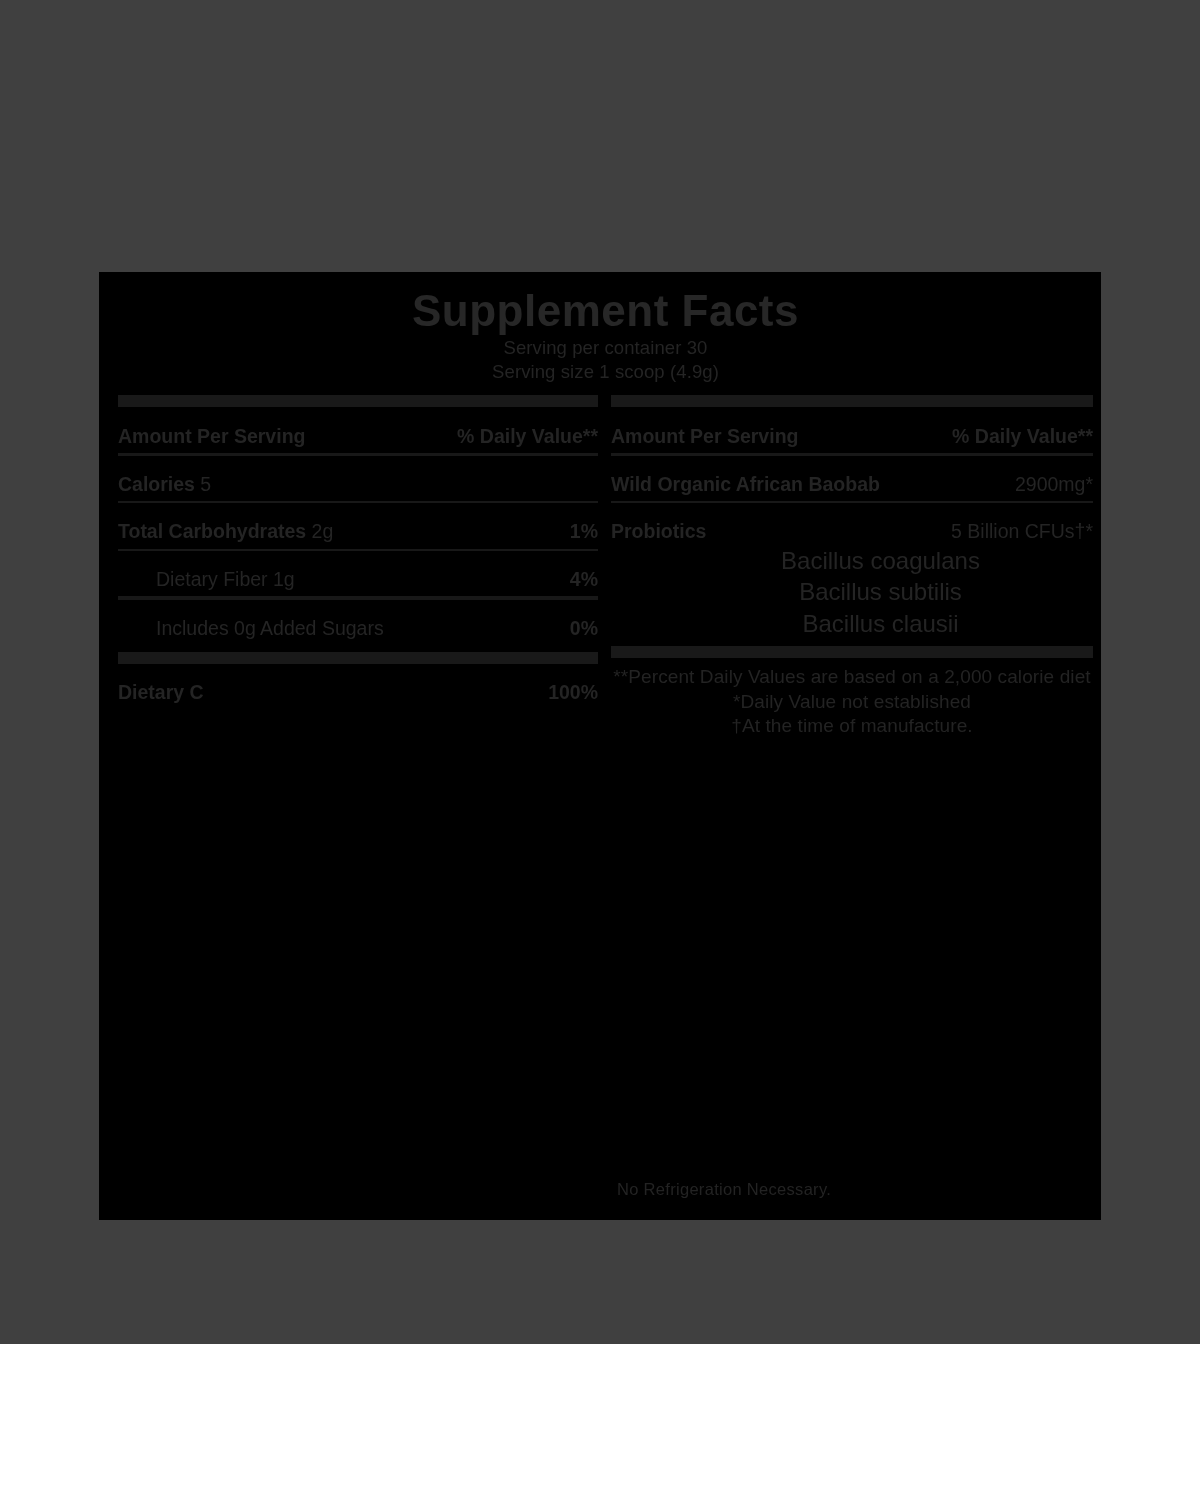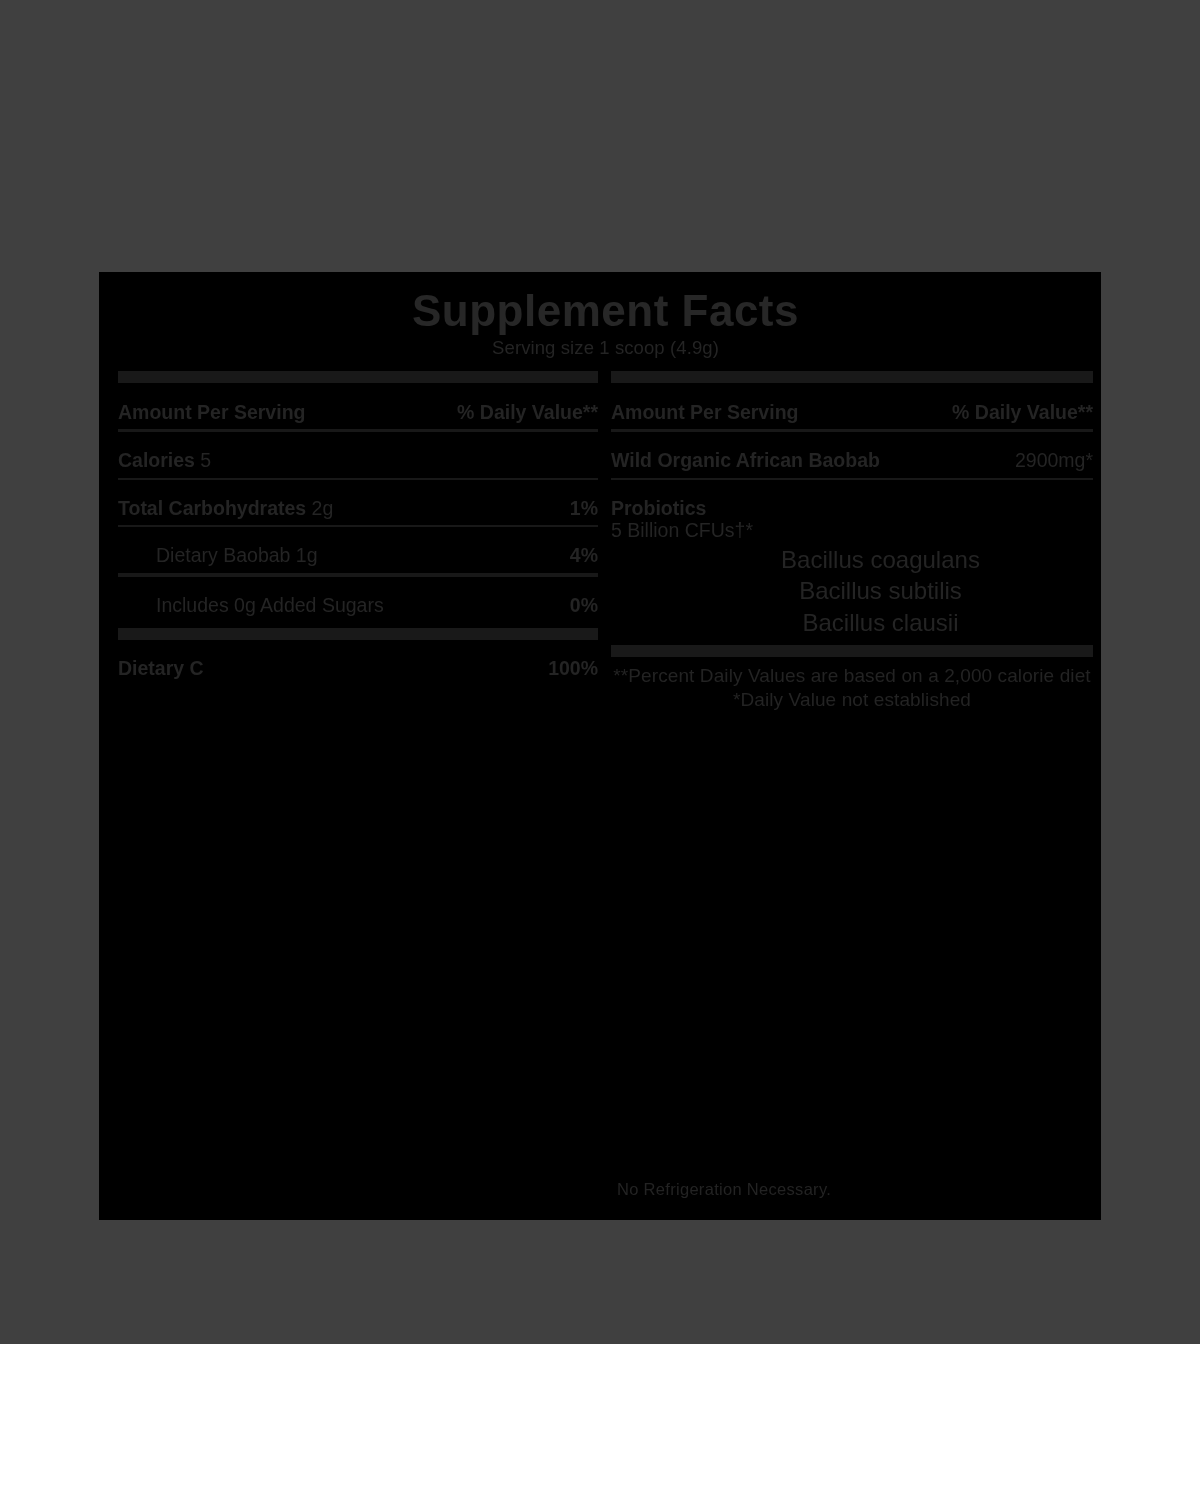--- a/index.html
+++ b/index.html
@@ -123,20 +123,21 @@
 </style>
 </head>
 <body>
 
 <div id="page">
 
   <div id="panel">
     <div id="facts">
 
       <div class="title">Supplement Facts</div>
+      <div class="serving-line">Serving per container 30</div>
       <div class="serving-line">Serving size 1 scoop (4.9g)</div>
 
       <div class="cols">
 
         <div class="col-left">
           <div class="bar-thick"></div>
           <div class="row header">
             <span class="left">Amount Per Serving</span>
             <span class="right">% Daily Value**</span>
           </div>
@@ -148,21 +149,21 @@
           </div>
           <div class="rule"></div>
 
           <div class="row">
             <span class="left"><span class="bold">Total Carbohydrates</span><span> 2g</span></span>
             <span class="right bold">1%</span>
           </div>
           <div class="rule"></div>
 
           <div class="row">
-            <span class="left indent1">Dietary Baobab 1g</span>
+            <span class="left indent1">Dietary Fiber 1g</span>
             <span class="right bold">4%</span>
           </div>
           <div class="rule"></div>
 
           <div class="rule"></div>
 
           <div class="row">
             <span class="left indent1">Includes 0g Added Sugars</span>
             <span class="right bold">0%</span>
           </div>
@@ -184,35 +185,36 @@
             <span class="right">% Daily Value**</span>
           </div>
           <div class="rule-mid"></div>
 
           <div class="row">
             <span class="left bold">Wild Organic African Baobab</span>
             <span class="right">2900mg*</span>
           </div>
           <div class="rule"></div>
 
-          <div class="row" style="padding-bottom:2px;flex-direction:column;">
+          <div class="row" style="padding-bottom:2px;">
             <span class="left bold">Probiotics</span>
             <span class="right">5 Billion CFUs†*</span>
           </div>
 
           <div class="italic-list">Bacillus coagulans</div>
           <div class="italic-list">Bacillus subtilis</div>
           <div class="italic-list">Bacillus clausii</div>
 
           <div class="spacer-sm"></div>
           <div class="bar-thick"></div>
 
           <div class="footnotes">
             <div>**Percent Daily Values are based on a 2,000 calorie diet</div>
             <div>*Daily Value not established</div>
+            <div>†At the time of manufacture.</div>
           </div>
         </div>
 
       </div>
     </div>
 
     <div class="no-refrig">No Refrigeration Necessary.</div>
   </div>
 
 </div>

